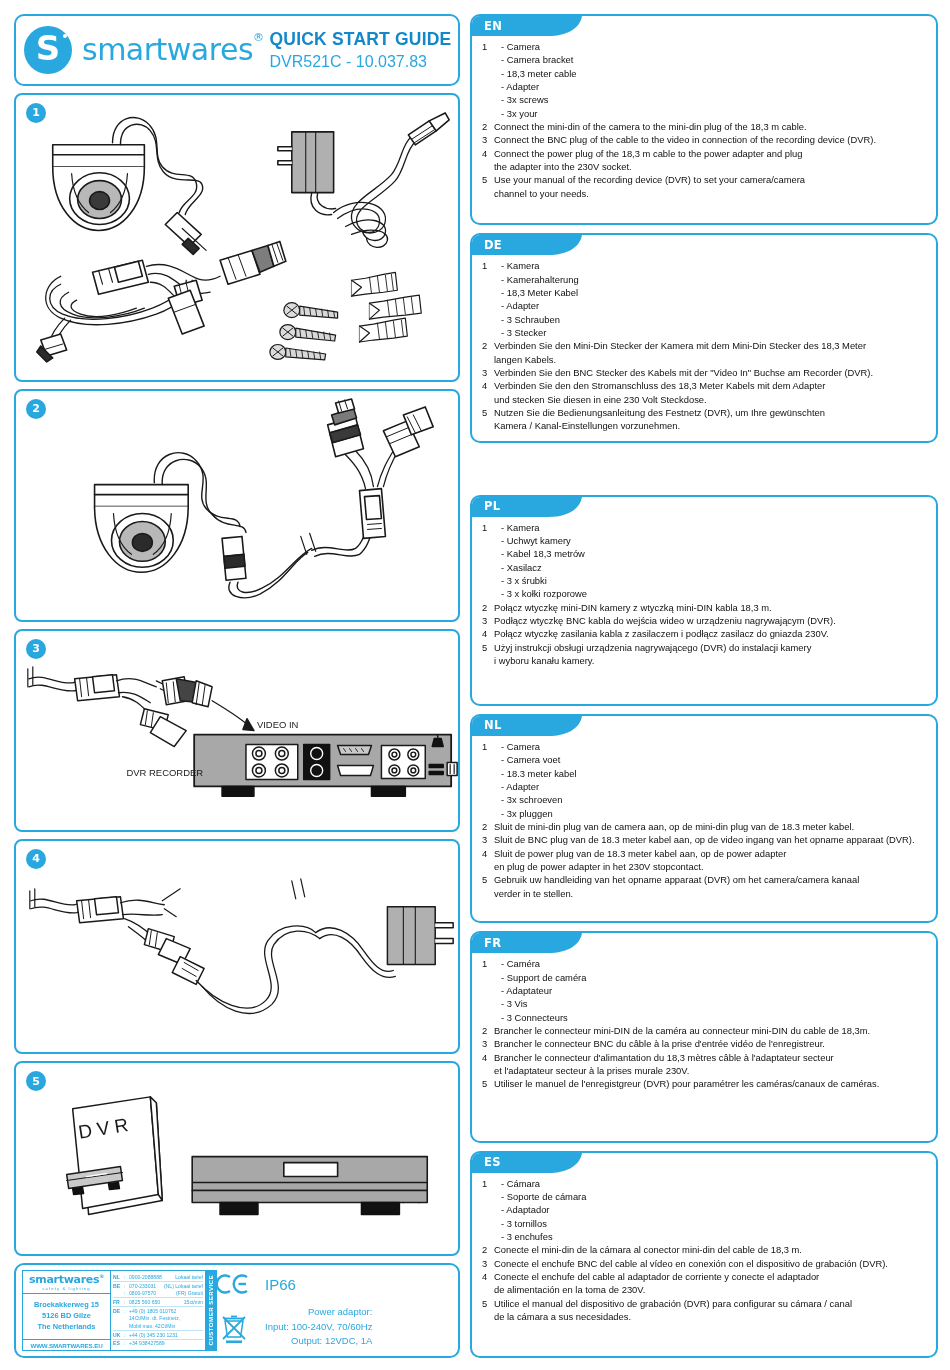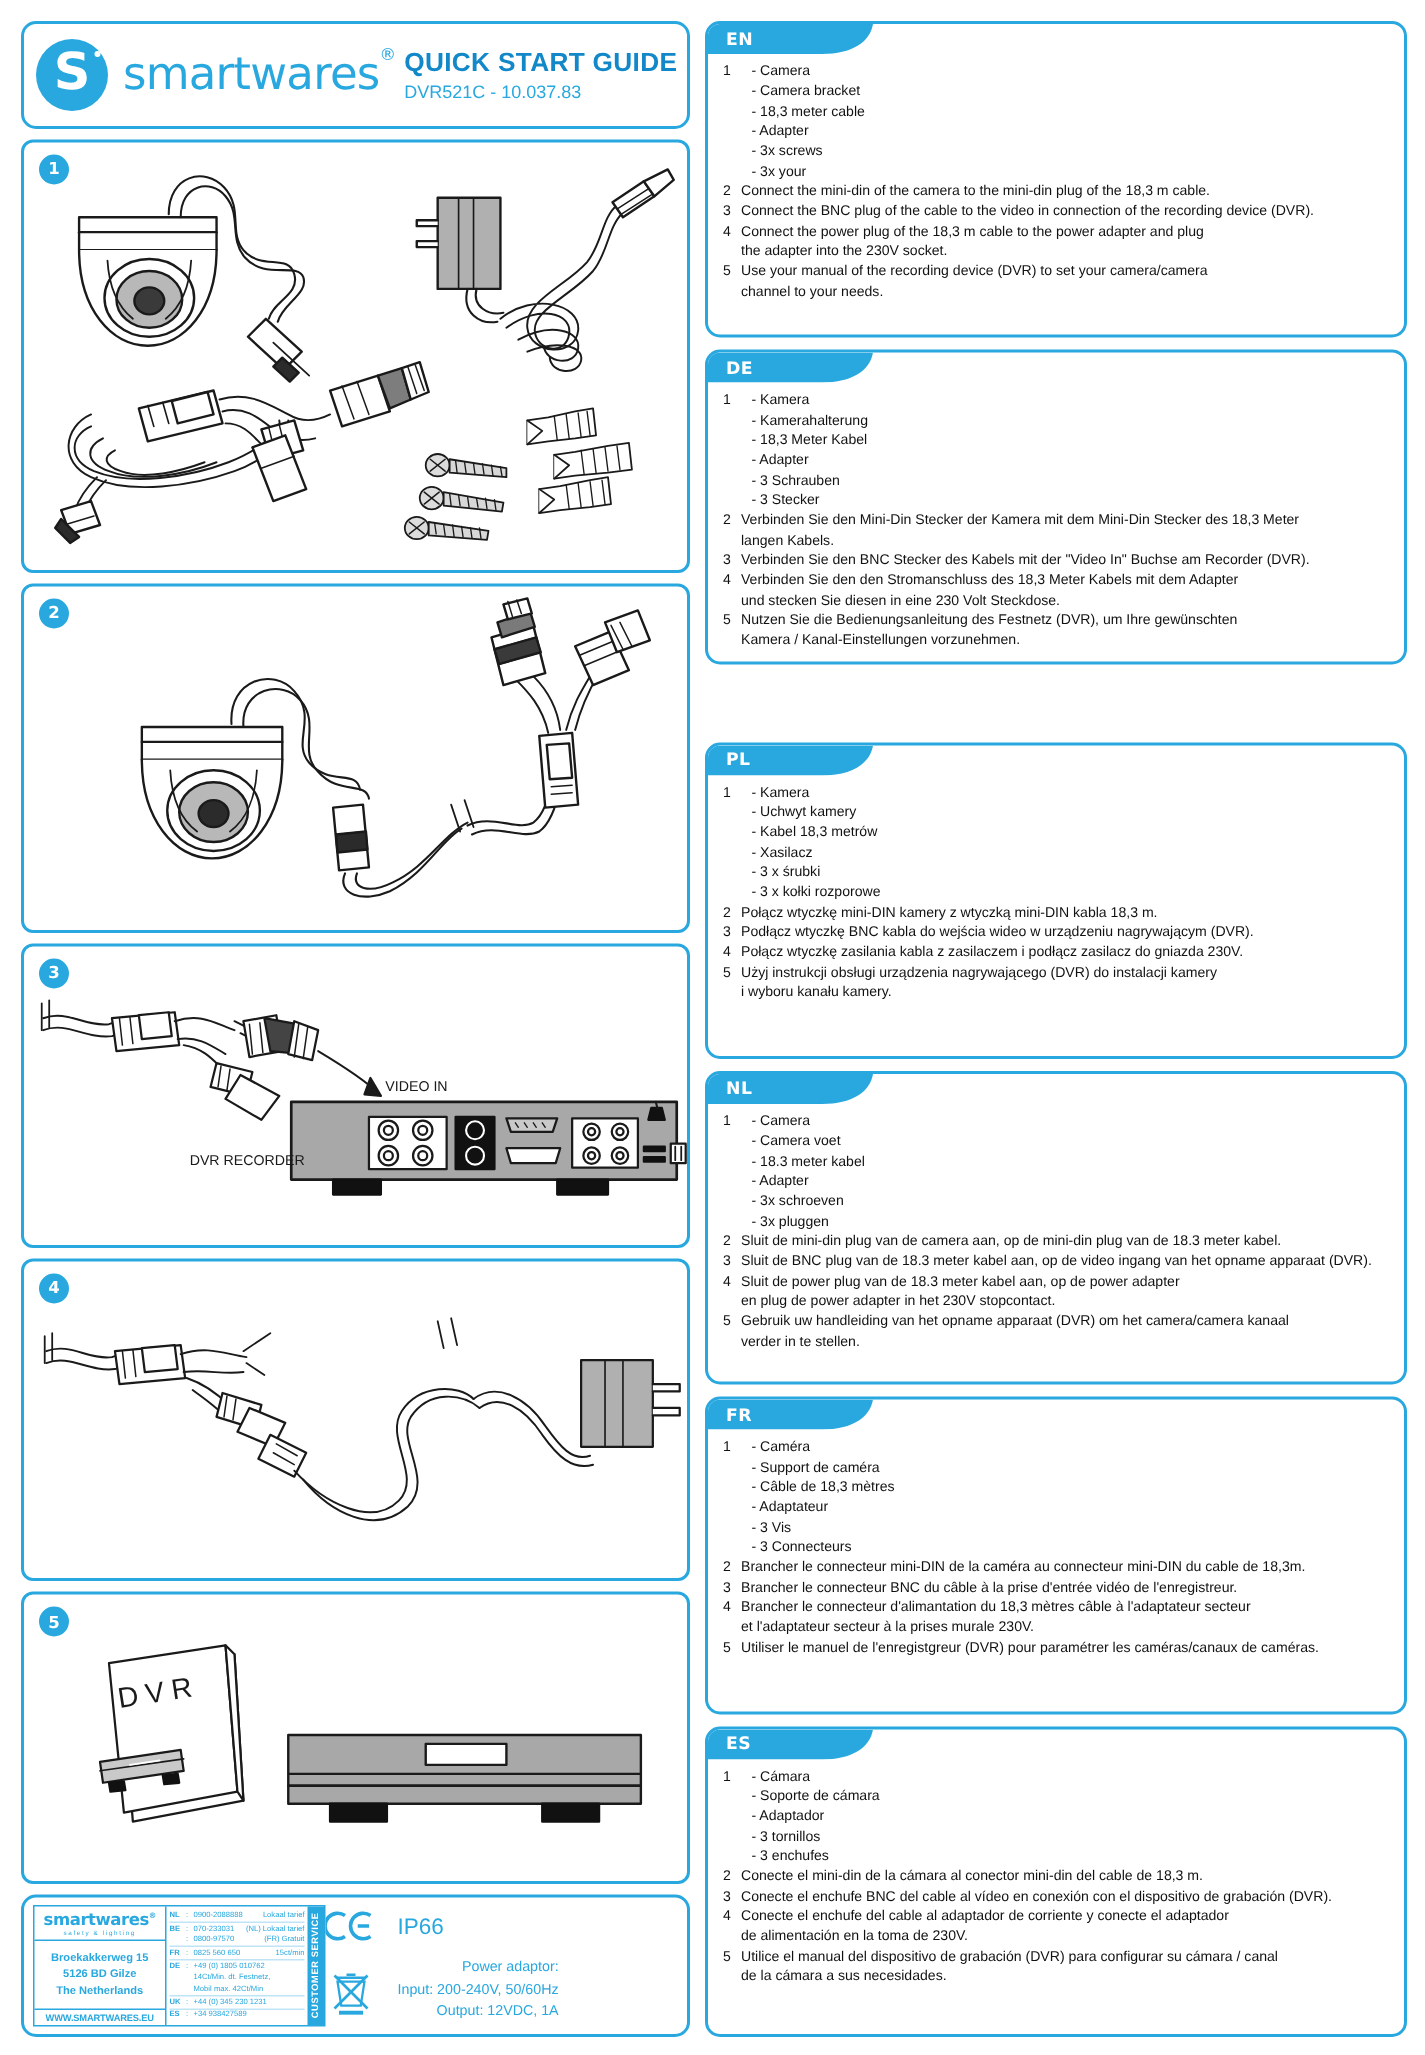--- a/index.html
+++ b/index.html
@@ -84,21 +84,21 @@
     margin-left:auto;
     text-align:left;
     padding-right:14px;
   }
   .title-main{
     font-size:17.5px;font-weight:bold;color:#1288c8;
     letter-spacing:0.2px;line-height:1.15;
     white-space:nowrap;
   }
   .title-sub{
-    font-size:12px;color:#29a8df;
+    font-size:16px;color:#29a8df;
     line-height:1.2;margin-top:3px;
     white-space:nowrap;
   }
 
   
   .panel{
     position:relative;
     border:2px solid #29a8df;
     border-radius:8px;
     background:#fff;
@@ -664,21 +664,21 @@
           <svg width="34" height="34" viewBox="0 0 34 34">
             <path d="M8 11 L26 11 L23.5 27 L10.5 27 Z" fill="none" stroke="#29a8df" stroke-width="1.5"></path>
             <path d="M7 8.5 L27 8.5" stroke="#29a8df" stroke-width="1.8"></path>
             <path d="M14 6.5 L20 6.5" stroke="#29a8df" stroke-width="1.8"></path>
             <path d="M6 7 L28 29" stroke="#29a8df" stroke-width="1.8"></path>
             <path d="M28 7 L6 29" stroke="#29a8df" stroke-width="1.8"></path>
             <rect x="9" y="30.5" width="16" height="2.6" fill="#29a8df"></rect>
           </svg>
           <div class="adaptor-text">
             <div>Power adaptor:</div>
-            <div>Input: 200-240V, 50/60Hz</div>
+            <div>Input: 100-240V, 70/60Hz</div>
             <div>Output: 12VDC, 1A</div>
           </div>
         </div>
       </div>
     </div>
   </div>
 
   <div class="right">
 
     <div class="lang l-en">
@@ -879,21 +879,20 @@
       </svg>
       <div class="lang-tab">
           <span>FR</span>
         </div>
       <div class="steps">
         <div class="step">
             <span class="step-num">1</span>
             <span class="step-body">
           <span class="sub">- Caméra</span>
           <span class="sub">- Support de caméra</span>
-          <span class="sub">- Câble de 18,3 mètres</span>
           <span class="sub">- Adaptateur</span>
           <span class="sub">- 3 Vis</span>
           <span class="sub">- 3 Connecteurs</span>
         </span>
           </div>
         <div class="step">
             <span class="step-num">2</span>
             <span class="step-body">
               <span class="cont">Brancher le connecteur mini-DIN de la caméra au connecteur mini-DIN du cable de 18,3m.</span>
             </span>

